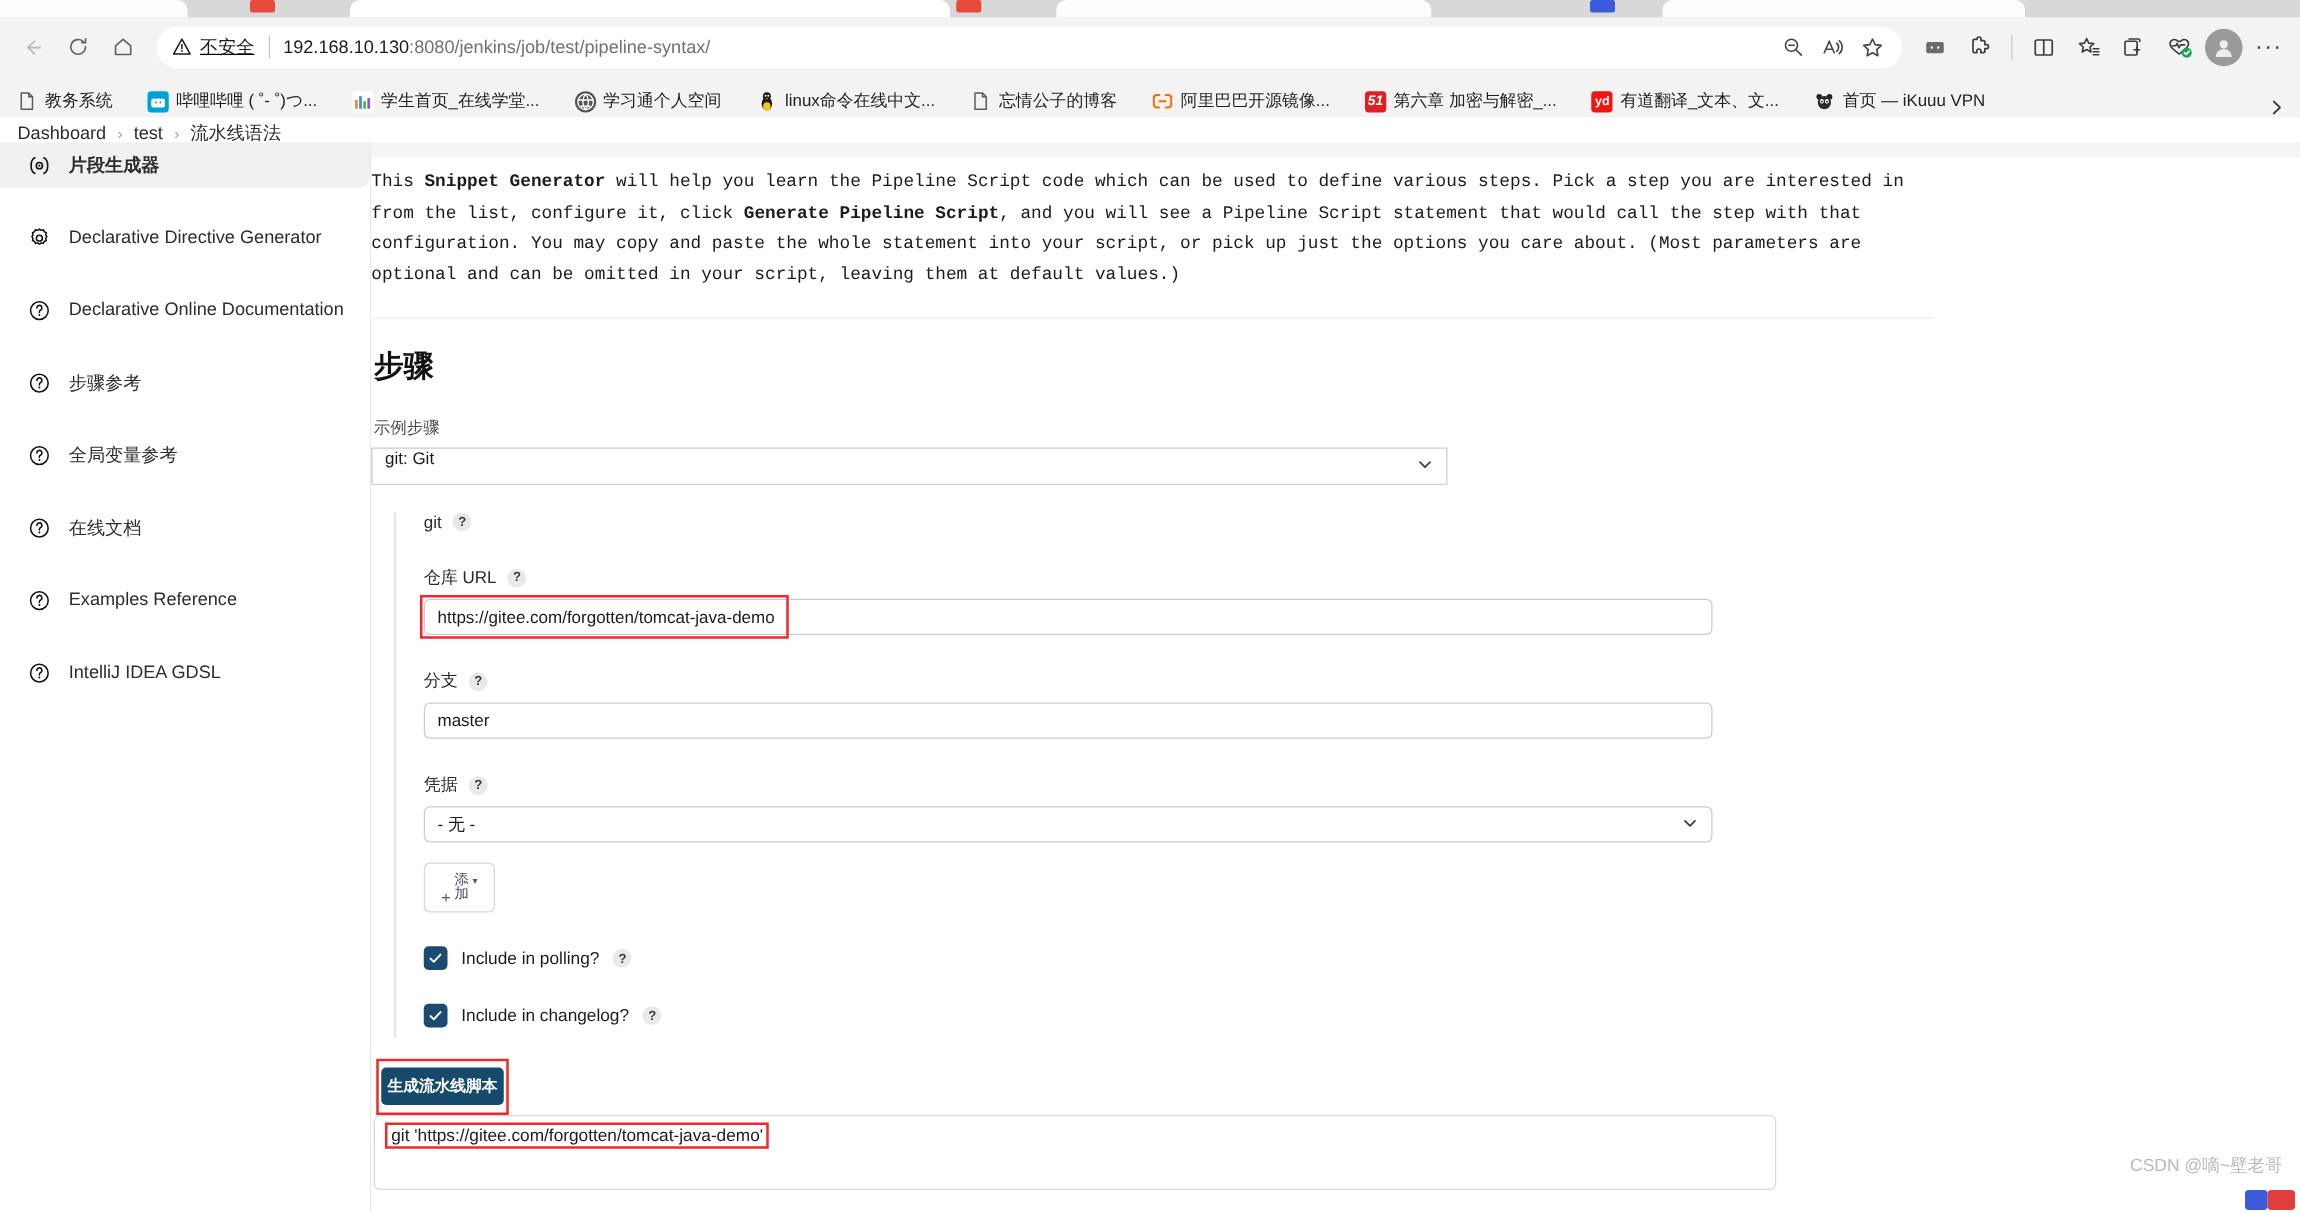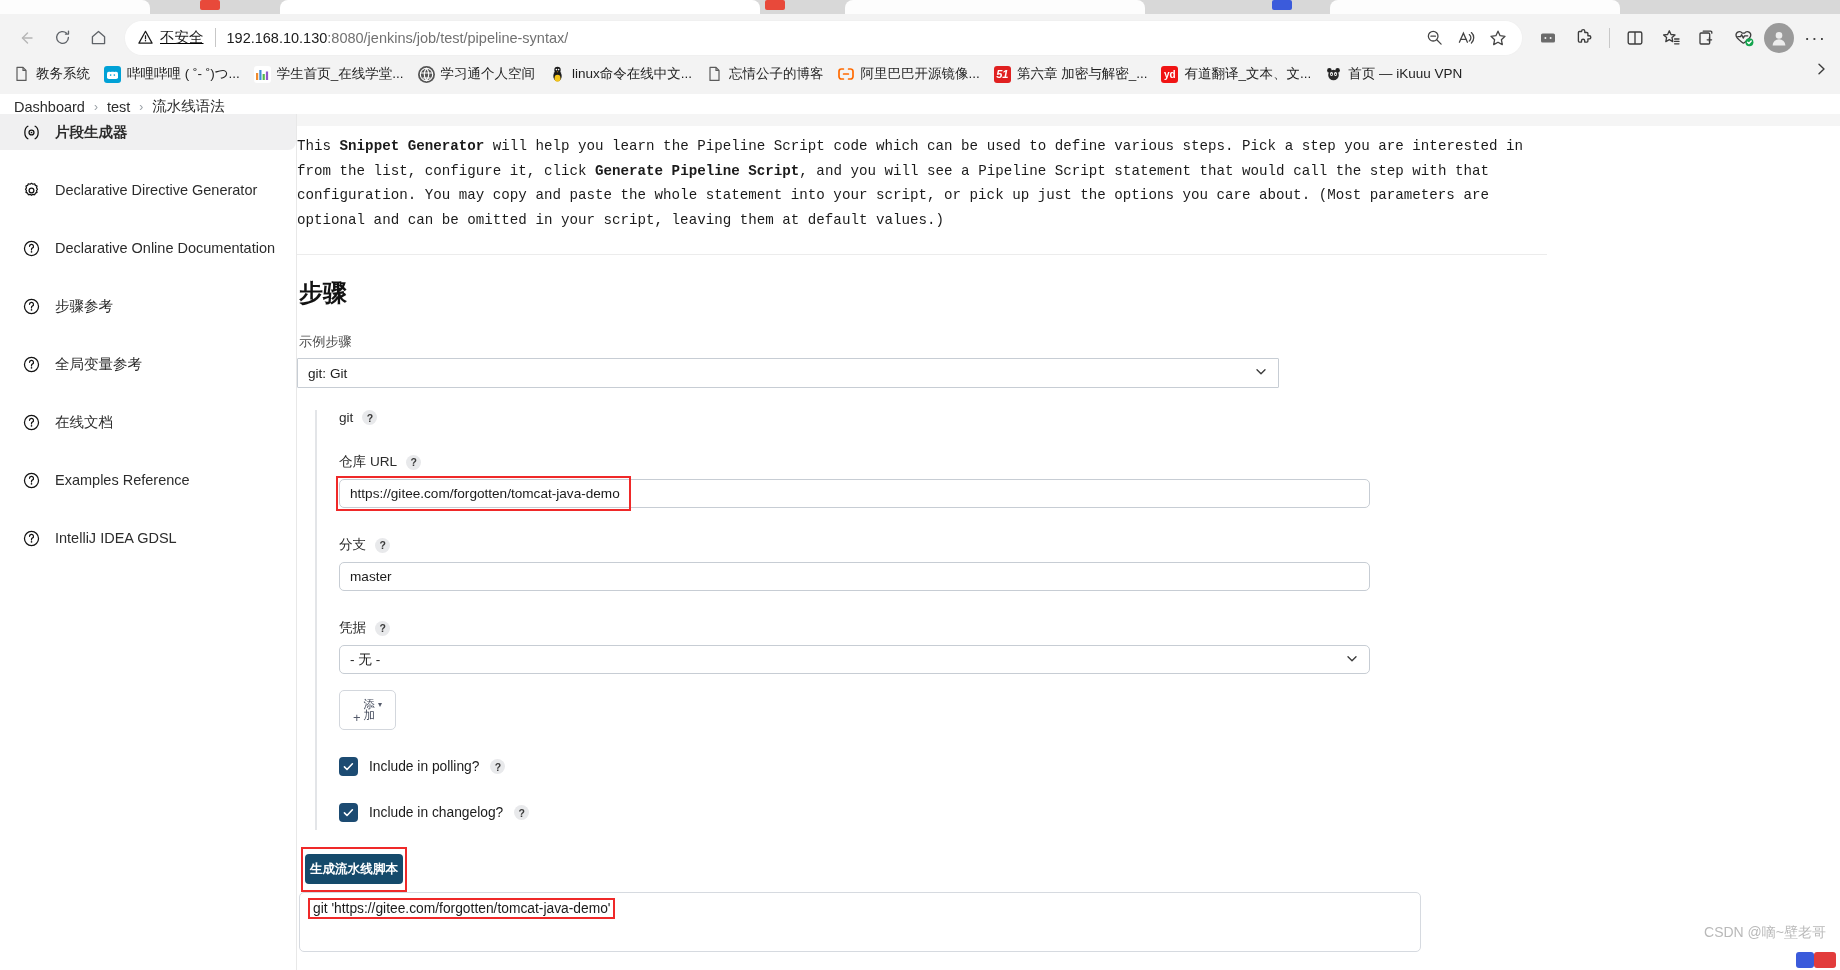--- a/index.html
+++ b/index.html
@@ -54,22 +54,22 @@
   .omnibtn { width: 30px; height: 30px; display:flex; align-items:center; justify-content:center; color: #444; border-radius: 50%;}
 
   .toolbar-right { display: flex; align-items: center; gap: 2px; flex: 0 0 auto; }
   .tbbtn { width: 34px; height: 34px; display:flex; align-items:center; justify-content:center; color:#3c3c3c; border-radius:5px; position: relative;}
   .tb-sep { width:1px; height:20px; background:#c8c8c8; margin: 0 6px;}
   .avatar-btn { width: 30px; height: 30px; border-radius: 50%; background: #9a9a9a; display:flex; align-items:center; justify-content:center; color:#e8e8e8;}
   .dots { font-size: 19px; color:#444; letter-spacing:1px; padding: 0 4px;}
 
   
   .bookmarks {
-    height: 33px; background: #f3f3f3; display: flex; align-items: flex-start;
-    padding: 0 6px; gap: 0; overflow: hidden; position: relative;
+    height: 33px; background: #f3f3f3; display: flex; align-items: flex-end;
+    padding: 0 6px; gap: 14px; overflow: hidden; position: relative;
   }
   .bm { display: flex; align-items: center; gap: 6px; padding: 4px 7px; border-radius: 5px; flex: 0 0 auto;}
   .bm-label { font-size: 13.5px; color: #1f1f1f; white-space: nowrap; }
   .bm-ico { width: 17px; height: 17px; flex:0 0 auto; display:flex; align-items:center; justify-content:center; border-radius:3px; font-size:10px; font-weight:bold; color:#fff;}
   .bm-chev { margin-left: auto; width:26px; display:flex; align-items:center; justify-content:center; color:#444; flex:0 0 auto;}
 
   
   .page {
     position: absolute; top: 94px; left: 0; width: 1840px; height: 876px;
     background: #ffffff; overflow: hidden;
@@ -108,22 +108,22 @@
     width: 1255px; margin-left: 0; font-family: Liberation Mono, monospace;
   }
   .intro b { font-weight: bold; }
 
   .hr { height: 1px; background: #ececec; margin: 22px 10px 0 0; width: 1250px;}
 
   .sec-title { font-size: 24px; font-weight: bold; color: #121212; margin: 22px 0 0 2px;}
   .field-label { font-size: 13.2px; color: #4c4c4c; margin: 24px 0 7px 2px; }
 
   .selectbox {
-    width: 982px; height: 30px; border: 1px solid #c7cdd4; border-radius: 1px;
-    background: #fff; display:flex; align-items:center; padding: 0 10px;
+    width: 861px; height: 30px; border: 1px solid #c7cdd4; border-radius: 1px;
+    background: #fff; display:flex; align-items:flex-start; padding: 0 10px;
     font-size: 13.6px; color: #1b1b1b; position: relative;
   }
   .selectbox .chev { position: absolute; right: 10px; top: 50%; transform: translateY(-50%); color:#3c3c3c;}
 
   .nest {
     margin-top: 22px; margin-left: 18px; padding-left: 22px;
     border-left: 2px solid #e3e5e8; min-height: 420px;
   }
   .help-badge {
     width: 15px; height: 15px; border-radius: 50%; background: #e8e9eb;

